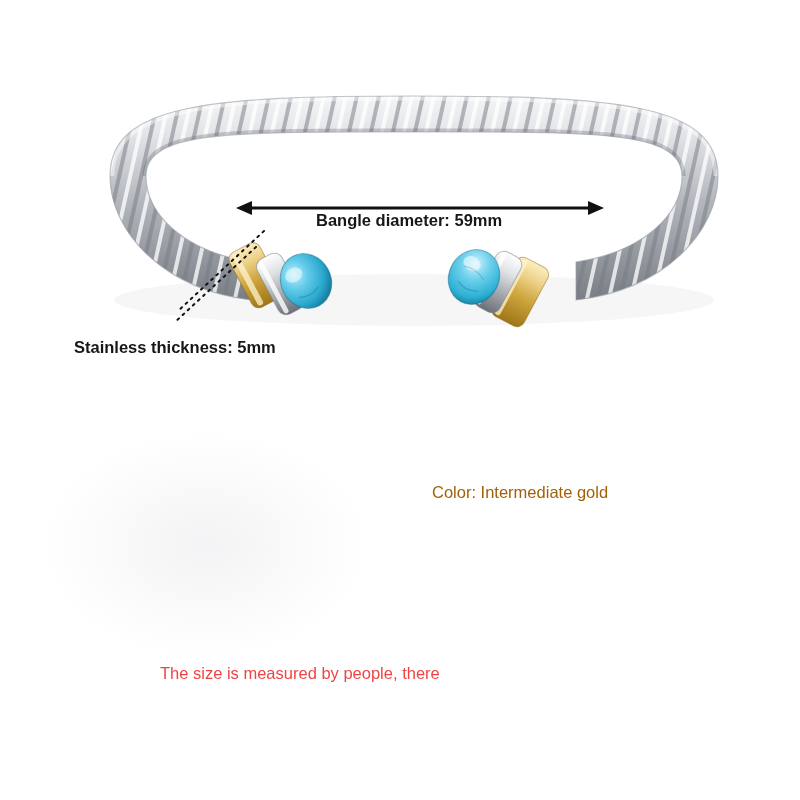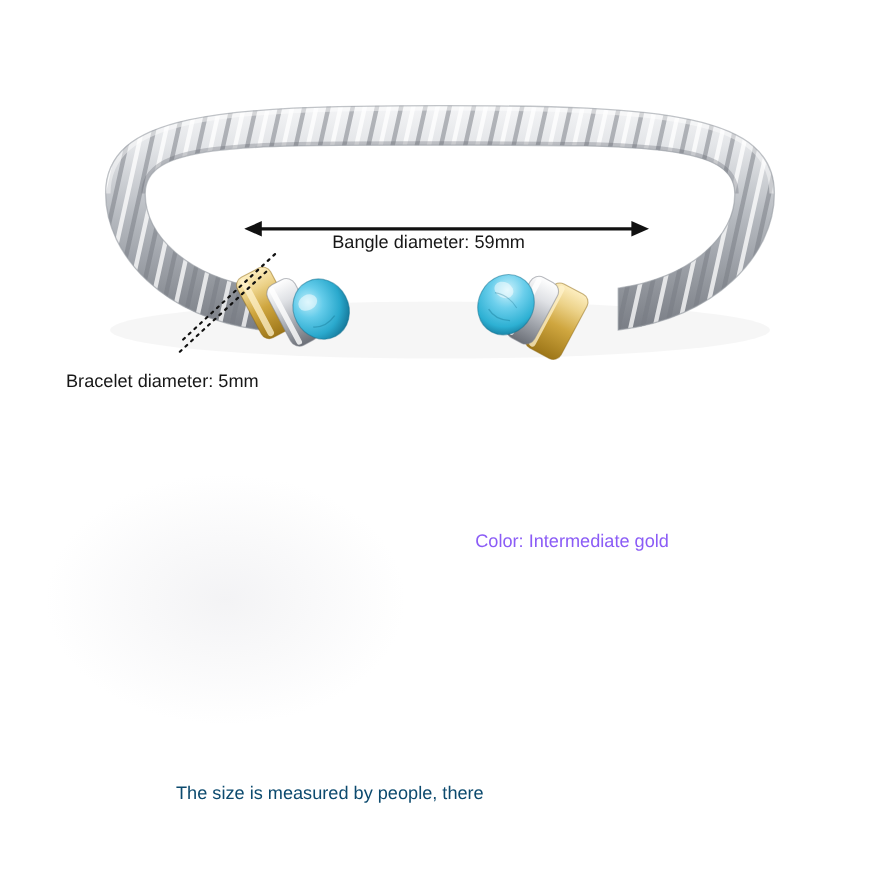--- a/index.html
+++ b/index.html
@@ -12,24 +12,25 @@
     height: 800px;
     position: relative;
     overflow: hidden;
     font-family: "Liberation Sans", sans-serif;
     color: #1b1b1b;
   }
 
   
   #product-photo {
     position: absolute;
-    left: 0;
+    left: 14px;
     top: 0;
     width: 680px;
     height: 420px;
+    font-weight: bold;
   }
 
   
   #bangle-svg {
     position: absolute;
     left: 0;
     top: 0;
   }
 
   
@@ -68,37 +69,36 @@
   
   #spec-list {
     position: absolute;
     left: 432px;
     top: 474px;
     width: 330px;
   }
   #spec-list .spec-row {
     font-size: 16.5px;
     line-height: 36px;
-    color: #8b5cf6;
+    color: #a16207;
     white-space: nowrap;
   }
 
   
   #disclaimer {
     position: absolute;
     left: 160px;
     top: 660px;
     width: 470px;
   }
   #disclaimer .disc-line {
     font-size: 16.5px;
     line-height: 26px;
-    color: #0c4a6e;
+    color: #ef4444;
     white-space: nowrap;
-    margin-top: 48px;
   }
 
   
   #bg-wash {
     position: absolute;
     left: 40px;
     top: 430px;
     width: 330px;
     height: 230px;
     background: radial-gradient(ellipse at center, rgba(242,242,244,0.9) 0%, rgba(255,255,255,0) 70%);
@@ -320,21 +320,21 @@
     <line x1="10" y1="8" x2="358" y2="8" stroke="#111111" stroke-width="3"></line>
     <polygon points="0,8 16,1 16,15" fill="#111111"></polygon>
     <polygon points="368,8 352,1 352,15" fill="#111111"></polygon>
   </svg>
   <div id="diameter-label">Bangle diameter: 59mm</div>
 
   <svg class="measure-line" id="thickness-leader" viewBox="0 0 110 110">
     <line x1="100" y1="6" x2="14" y2="86" stroke="#111111" stroke-width="2" stroke-dasharray="2 5" stroke-linecap="round"></line>
     <line x1="92" y1="22" x2="10" y2="98" stroke="#111111" stroke-width="2" stroke-dasharray="2 5" stroke-linecap="round"></line>
   </svg>
-  <div id="thickness-label">Bracelet diameter: 5mm</div>
+  <div id="thickness-label">Stainless thickness: 5mm</div>
 </div>
 
 <div id="bg-wash"></div>
 
 <div id="spec-list">
   <div class="spec-row">Color: Intermediate gold</div>
 </div>
 
 <div id="disclaimer">
   <div class="disc-line">The size is measured by people, there</div>

